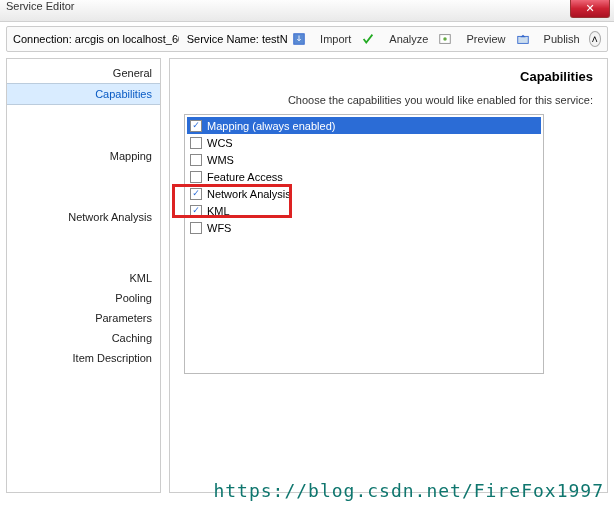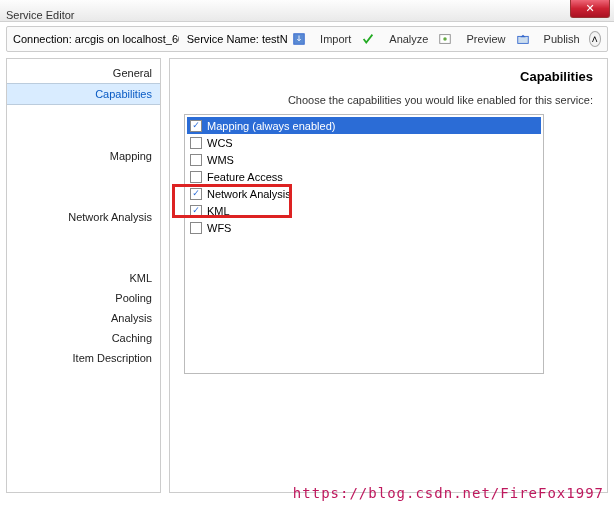--- a/index.html
+++ b/index.html
@@ -1,17 +1,17 @@
 <!DOCTYPE html>
 <html><head>
 <meta charset="utf-8">
 <style>
 * { box-sizing: border-box; margin: 0; padding: 0; font-family: "Segoe UI", Tahoma, sans-serif; font-size: 11px; }
 body { background: #fff; width: 614px; height: 507px; overflow: hidden; position: relative; }
-.titlebar { height: 22px; background: linear-gradient(#fdfdfd,#e9e9e9); border-bottom: 1px solid #d0d0d0; display: flex; align-items: flex-end; padding: 0 6px; position: relative; }
+.titlebar { height: 22px; background: linear-gradient(#fdfdfd,#e9e9e9); border-bottom: 1px solid #d0d0d0; display: flex; align-items: flex-start; padding: 0 6px; position: relative; }
 .titlebar .title { color: #333; }
 .titlebar .faded { color: #bbb; margin-left: 30px; }
 .close-btn { position: absolute; right: 4px; top: 0; width: 40px; height: 18px; background: linear-gradient(#e67,#c23 50%,#a12); border: 1px solid #933; border-top: none; border-radius: 0 0 3px 3px; color: #fff; display: flex; align-items: center; justify-content: center; font-size: 10px; }
 .toolbar { height: 26px; display: flex; align-items: center; padding: 2px 6px; border-bottom: 1px solid #ddd; margin: 4px 6px 0 6px; border: 1px solid #ccc; border-radius: 2px; background: #fafafa; }
 .toolbar .conn { white-space: nowrap; overflow: hidden; }
 .toolbar .spacer { flex: 1; }
 .tool-btn { display: flex; align-items: center; gap: 14px; padding: 2px 5px; cursor: pointer; color: #333; }
 .tool-btn .ic { width: 14px; height: 14px; display: inline-block; }
 .content { display: flex; height: calc(100% - 60px); padding: 6px; gap: 8px; text-align: right; }
 .sidebar { width: 155px; border: 1px solid #ccc; background: #fff; padding-top: 4px; }
@@ -20,21 +20,21 @@
 .side-item.sel { background: #d9ecff; color: #0a5bc4; border-top: 1px solid #bcd; border-bottom: 1px solid #bcd; }
 .main { flex: 1; border: 1px solid #ccc; background: #fff; padding: 10px 14px; position: relative; }
 .main h2 { font-size: 13px; font-weight: bold; margin-bottom: 10px; }
 .desc { margin-bottom: 8px; color: #333; }
 .cap-box { border: 1px solid #bbb; width: 360px; height: 260px; background: #fff; padding: 2px; position: relative; }
 .cap-row { display: flex; align-items: center; gap: 5px; padding: 1px 3px; height: 17px; }
 .cap-row.sel { background: #2b6cd6; color: #fff; }
 .cb { width: 12px; height: 12px; border: 1px solid #888; background: #fff; display: inline-flex; align-items: center; justify-content: center; font-size: 9px; color: #2b6cd6; line-height: 1; }
 .cap-row.sel .cb { background: #fff; color: #2b6cd6; }
 .highlight-box { position: absolute; border: 3px solid #d22; left: 172px; top: 184px; width: 120px; height: 34px; pointer-events: none; }
-.watermark { position: absolute; right: 10px; bottom: 6px; color: #be185d; font-size: 14px; font-family: monospace; letter-spacing: 1px; }
+.watermark { position: absolute; right: 10px; bottom: 6px; color: #0f766e; font-size: 18px; font-family: monospace; letter-spacing: 1px; }
 .round-btn { width: 16px; height: 16px; border: 1px solid #aaa; border-radius: 50%; display: inline-flex; align-items: center; justify-content: center; margin-left: 4px; background: #f4f4f4; font-size: 9px; }
 </style>
 </head>
 <body>
 
 <div class="titlebar">
   <span class="title">Service Editor</span>
   <div class="close-btn">
     <span>✕</span>
   </div>
@@ -77,21 +77,21 @@
 </div>
 
 <div class="content">
   <div class="sidebar" id="sidebar">
       <div class="side-item">General</div>
       <div class="side-item sel">Capabilities</div>
       <div class="side-item sub">Mapping</div>
       <div class="side-item sub">Network Analysis</div>
       <div class="side-item sub">KML</div>
       <div class="side-item">Pooling</div>
-      <div class="side-item">Analysis</div>
+      <div class="side-item">Parameters</div>
       <div class="side-item">Caching</div>
       <div class="side-item">Item Description</div>
     </div>
   <div class="main">
     <h2>Capabilities</h2>
     <div class="desc">Choose the capabilities you would like enabled for this service:</div>
     <div class="cap-box" id="capbox">
         <div class="cap-row sel">
           <span class="cb">✓</span>
           <span>Mapping (always enabled)</span>

